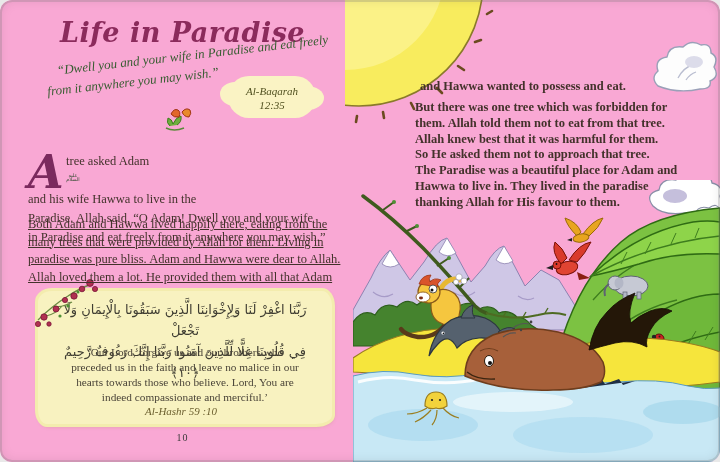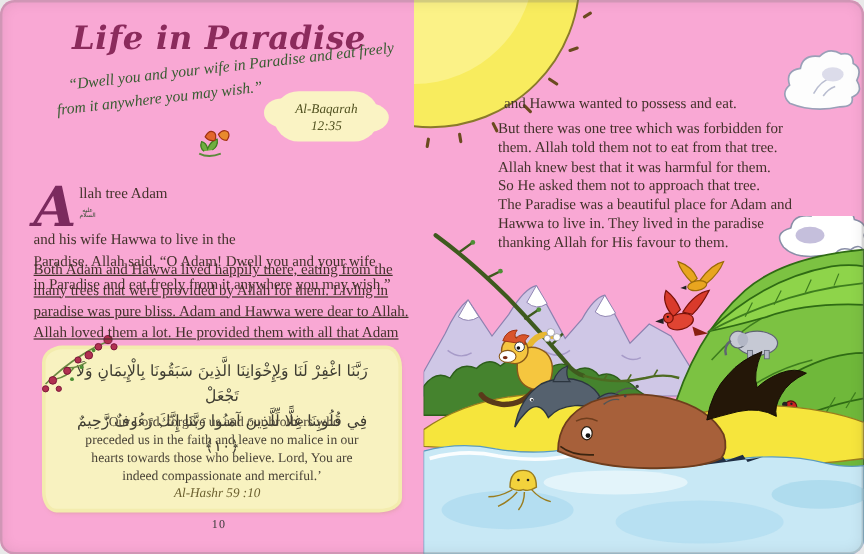--- a/index.html
+++ b/index.html
@@ -36,21 +36,21 @@
   .transl{left:52px;top:345px;width:266px;text-align:center;z-index:3;
           font:11.3px/15px "Liberation Serif",serif;color:#4a4438;white-space:pre-line;}
   .vref{left:48px;top:405px;width:266px;text-align:center;z-index:3;
         font:italic 11px/13px "Liberation Serif",serif;color:#6b5f2e;}
   .pagenum{left:25px;top:432px;width:315px;text-align:center;z-index:3;
            font:10px/12px "Liberation Serif",serif;color:#3a3a3a;letter-spacing:1px;}
   
   .rp1{left:420px;top:78px;width:298px;font:12.5px/16px "Liberation Serif",serif;}
   .rp2{left:415px;top:100px;width:298px;font:12.5px/15.8px "Liberation Serif",serif;}
   .svgbox{z-index:1;}
-  .txt{z-index:5;}
+  .txt{z-index:5;font-weight:bold;}
 </style>
 </head>
 <body>
 
 <div id="stage">
 
   <div class="abs title">Life in Paradise</div>
 
   <div class="abs qcloud"></div>
   <div class="abs qref">
@@ -64,21 +64,21 @@
   </div>
 
   <svg class="abs" style="left:156px;top:106px;z-index:4" width="42" height="30" viewBox="0 0 42 30">
     <path d="M10,22 Q18,26 28,22" stroke="#5a8a3a" stroke-width="1.5" fill="none"></path>
     <path d="M14,20 q-4,-3 -2,-8 q4,1 5,6 q3,-7 8,-8 q1,6 -4,9" fill="#6fae3f" stroke="#3e7d1e" stroke-width="1"></path>
     <path d="M15,8 q3,-6 7,-4 q3,2 1,7 q-5,1 -8,-3 z" fill="#e2662c" stroke="#a03212" stroke-width="1"></path>
     <path d="M26,6 q4,-5 8,-2 q2,3 -1,7 q-5,0 -7,-5 z" fill="#e88a2c" stroke="#a03212" stroke-width="1"></path>
   </svg>
 
   <div class="abs body-text p1">
-    <span class="dropcap">A</span><span>llah tree Adam</span>
+    <span class="dropcap">A</span><span>tree asked Adam</span>
     <span class="hon">عليه السلام</span>
     <span>and his wife Hawwa to live in the
 Paradise.  Allah said, “O Adam! Dwell you and your wife
 in Paradise and eat freely from it anywhere you may wish.”</span>
   </div>
 
   <div class="abs body-text p2">Both Adam and Hawwa lived happily there, eating from the
 many trees that were provided by Allah for them. Living in
 paradise was pure bliss. Adam and Hawwa were dear to Allah.
 Allah loved them a lot. He provided them with all that Adam</div>

